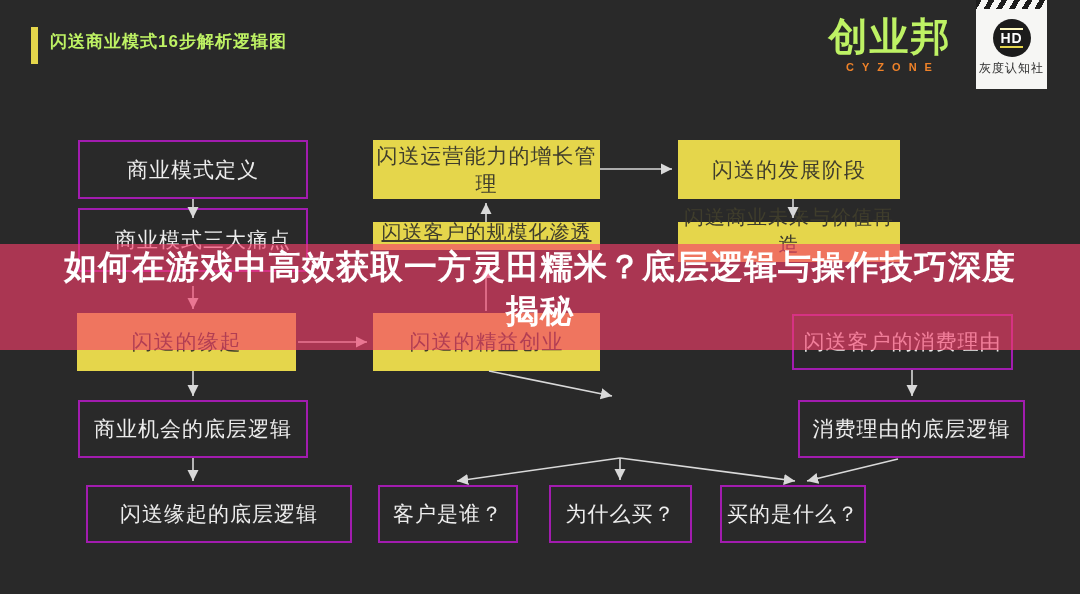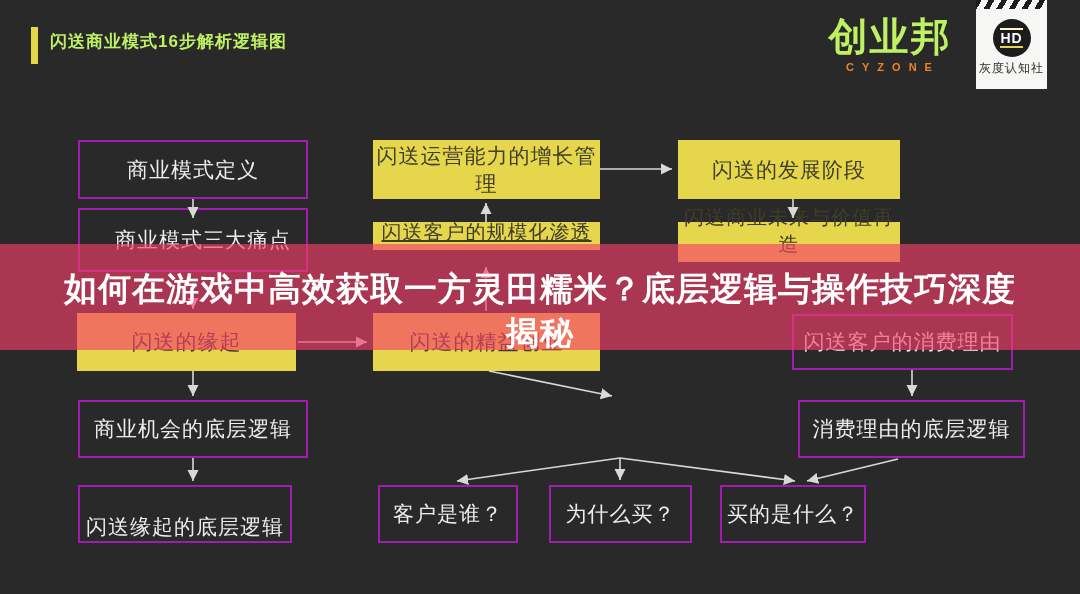--- a/index.html
+++ b/index.html
@@ -40,21 +40,21 @@
   .box.outline { border:2px solid #a21caf; color:#ededed; background:transparent; }
   .box.yellow  { background:#e5d64b; color:#3f3d2c; border:none; }
   .box.strip   { font-size:20px; align-items:flex-end; padding-bottom:4px;justify-content:center; }
   
   #arrows { position:absolute; left:0; top:0; pointer-events:none; }
   
   .banner {
     position:absolute; left:0; top:244px; width:1080px; height:106px;
     background:rgba(244,62,106,0.64); z-index:5;
     display:flex; flex-direction:column; align-items:center; justify-content:flex-start;
-    padding-top:23px;
+    padding-top:1px;
   }
   .banner-line {
     color:#ffffff; font-size:33px; font-weight:bold; line-height:44px;
     letter-spacing:1px; text-align:center; white-space:nowrap;
   }
 </style>
 </head>
 <body>
 
 <div id="stage">
@@ -80,21 +80,21 @@
     </div>
   <div class="box outline" style="left:78px;  top:208px; width:230px; height:64px;padding-left:20px;">
     <span>商业模式三大痛点</span>
     </div>
   <div class="box yellow" style="left:77px;  top:313px; width:219px; height:58px;">
     <span>闪送的缘起</span>
     </div>
   <div class="box outline" style="left:78px;  top:400px; width:230px; height:58px;">
     <span>商业机会的底层逻辑</span>
     </div>
-  <div class="box outline" style="left:78px;  top:485px; width:214px; height:58px;align-items:flex-end;">
+  <div class="box outline" style="left:86px;  top:485px; width:266px; height:58px;">
     <span>闪送缘起的底层逻辑</span>
     </div>
 
   <div class="box yellow" style="left:373px; top:140px; width:227px; height:59px;">
     <span>闪送运营能力的增长管理</span>
     </div>
   <div class="box yellow strip" style="left:373px; top:222px; width:227px; height:28px;text-decoration:underline;">
     <span>闪送客户的规模化渗透</span>
     </div>
   <div class="box yellow" style="left:373px; top:313px; width:227px; height:58px;">

